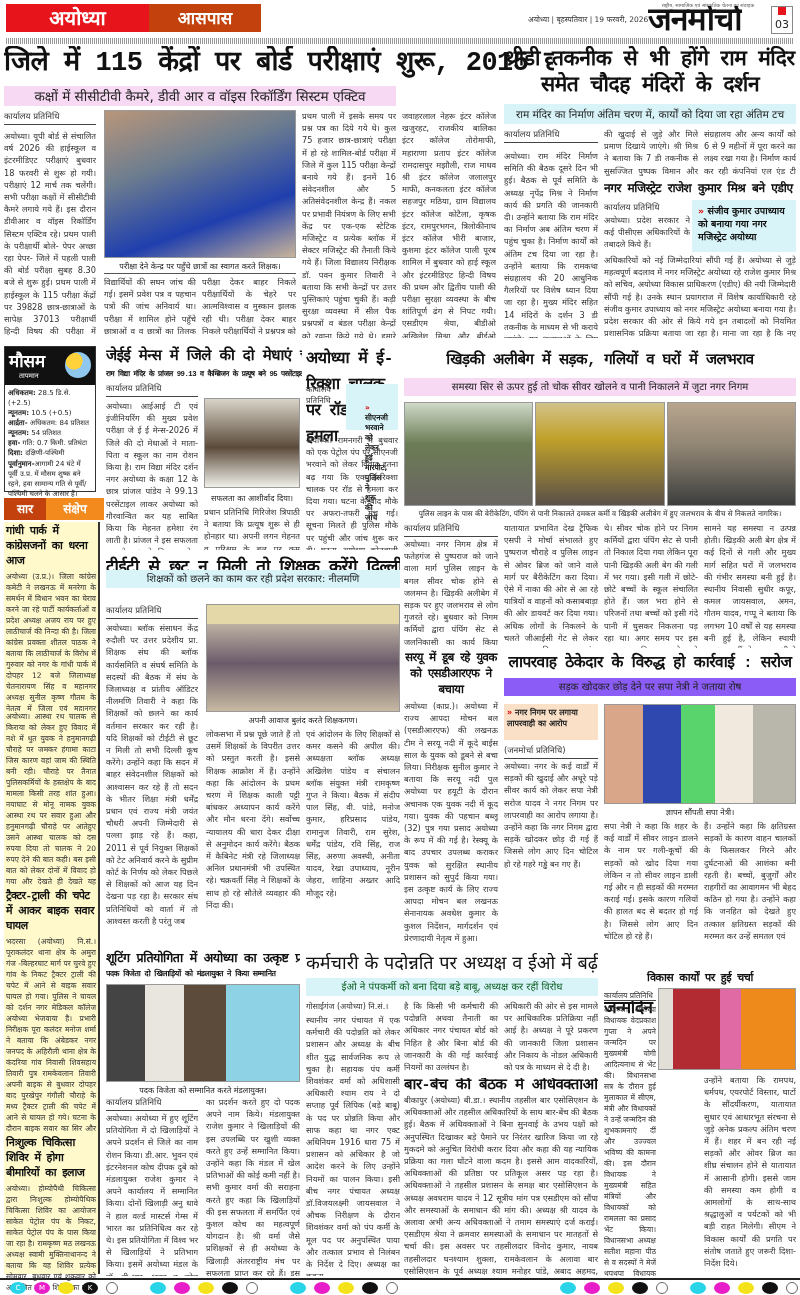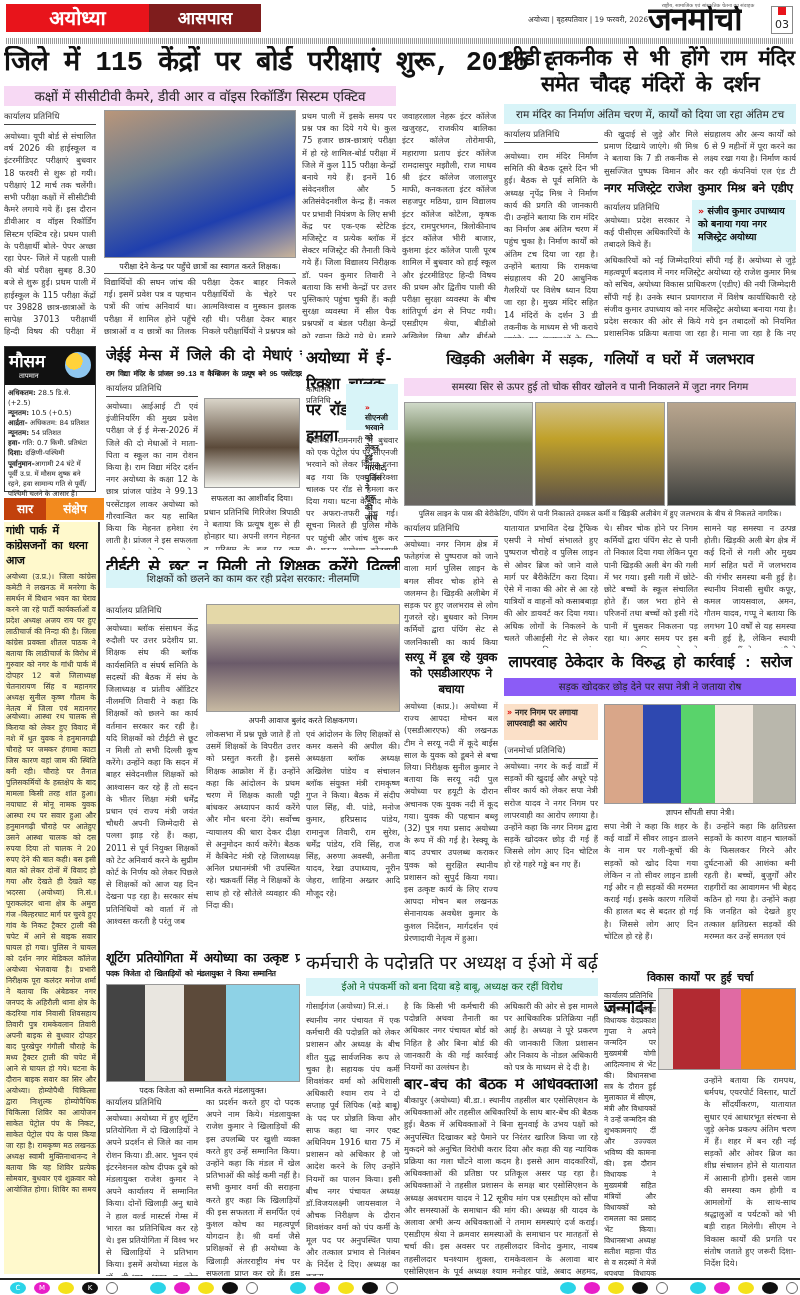--- a/index.html
+++ b/index.html
@@ -9,21 +9,21 @@
 .byline{font-size:8.5px;color:#333;border-bottom:1.5px solid #444;padding-bottom:3px;margin-bottom:4px}
 .photo{background:linear-gradient(135deg,#8a7a6a,#b8a890 40%,#6a5a4a);border:1px solid #999}
 .cap{font-size:8px;color:#222;text-align:center}
 .hd{font-family:Liberation Mono, monospace;font-weight:bold;color:#111;letter-spacing:-0.5px;white-space:nowrap;overflow:hidden}
 .sub{font-weight:normal;white-space:nowrap;overflow:hidden;text-align:center}
 .hl-box{background:#d8f4f8;font-weight:bold;font-size:10px;line-height:14px;padding:4px 6px;color:#111}
 .hl-box .arr{color:#d00}
 .rule{background:#555}
 
 .sec-red{background:#e8141b;color:#fff;font-weight:bold;font-size:20px;text-align:center;line-height:28px}
-.sec-blk{background:#7f1d1d;color:#fff;font-weight:bold;font-size:17px;text-align:center;line-height:28px}
+.sec-blk{background:#c2410c;color:#fff;font-weight:bold;font-size:17px;text-align:center;line-height:28px}
 .dots{background:repeating-linear-gradient(90deg,#999 0 1px,#fff 1px 2px);height:6px}
 .reg{display:flex;gap:8px}
 .reg span{border-radius:50%;width:16px;height:12px;display:inline-block}
 </style>
 </head>
 <body>
 
 <div class="abs" style="left:6px;top:4px;width:255px;height:28px;display:flex">
   <div class="sec-red" style="width:143px">अयोध्या</div>
   <div class="sec-blk" style="width:112px">आसपास</div>
@@ -85,21 +85,23 @@
 </div>
 
 <div class="abs" style="left:4px;top:498px;width:100px;height:22px;display:flex">
   <div style="width:42px;background:#c2410c;color:#fff;font-weight:bold;font-size:12px;text-align:center;line-height:22px">सार</div>
   <div style="width:58px;background:#f28a1e;color:#fff;font-weight:bold;font-size:12px;text-align:center;line-height:22px">संक्षेप</div>
 </div>
 <div class="abs" style="left:4px;top:522px;width:96px;height:752px;background:#fff9cc;border-right:2px solid #333">
   <div class="hd" style="font-size:11px;line-height:15px;white-space:normal;padding:2px">गांधी पार्क में कांग्रेसजनों का धरना आज</div>
   <div class="txt" style="font-size:7.5px;line-height:11px;padding:0 2px;height:140px">अयोध्या (उ.प्र.)। जिला कांग्रेस कमेटी ने लखनऊ में मनरेगा के समर्थन में विधान भवन का घेराव करने जा रहे पार्टी कार्यकर्ताओं व प्रदेश अध्यक्ष अजय राय पर हुए लाठीचार्ज की निन्दा की है। जिला कांग्रेस प्रवक्ता शीतल पाठक ने बताया कि लाठीचार्ज के विरोध में गुरुवार को नगर के गांधी पार्क में दोपहर 12 बजे जिलाध्यक्ष चेतनारायण सिंह व महानगर अध्यक्ष सुनील कृष्ण गौतम के नेतृत्व में जिला एवं महानगर कमेटी धरना-प्रदर्शन करेगी।</div>
   <div class="txt" style="font-size:7.5px;line-height:11px;padding:0 2px;height:176px">अयोध्या। आस्था रथ चालक से किराया को लेकर हुए विवाद में नशे में धुत युवक ने हनुमानगढ़ी चौराहे पर जमकर हंगामा काटा जिस कारण वहां जाम की स्थिति बनी रही। चौराहे पर तैनात पुलिसकर्मियों के हस्तक्षेप के बाद मामला किसी तरह शांत हुआ। नयाघाट से मोनू नामक युवक आस्था रथ पर सवार हुआ और हनुमानगढ़ी चौराहे पर आतेहुए उसने आस्था चालक को दस रुपया दिया तो चालक ने 20 रुपए देने की बात कही। बस इसी बात को लेकर दोनों में विवाद हो गया और देखते ही देखते यह विवाद मारपीट में बदल गया।</div>
+  <div class="hd" style="font-size:11px;line-height:15px;white-space:normal;padding:2px">ट्रैक्टर-ट्राली की चपेट में आकर बाइक सवार घायल</div>
   <div class="txt" style="font-size:7.5px;line-height:11px;padding:0 2px;height:198px">भदरसा (अयोध्या) नि.सं.। पूराकलंदर थाना क्षेत्र के अमुरा गंज -बिल्हरघाट मार्ग पर चुरवे हुए गांव के निकट ट्रैक्टर ट्राली की चपेट में आने से बाइक सवार घायल हो गया। पुलिस ने घायल को दर्शन नगर मेडिकल कॉलेज अयोध्या भेजवाया है। प्रभारी निरीक्षक पूरा कलंदर मनोज शर्मा ने बताया कि अंबेडकर नगर जनपद के अहिरौली थाना क्षेत्र के कंदरिया गांव निवासी शिवसहाय तिवारी पुत्र रामकेवलान तिवारी अपनी बाइक से बुधवार दोपहर बाद पुरखेपुर गंगौली चौराहे के मध्य ट्रैक्टर ट्राली की चपेट में आने से घायल हो गये। घटना के दौरान बाइक सवार का सिर और सीने में गंभीर चोटें आईं। स्थानीय लोगों की मदद से</div>
+  <div class="hd" style="font-size:11px;line-height:15px;white-space:normal;padding:2px">निःशुल्क चिकित्सा शिविर में होगा बीमारियों का इलाज</div>
   <div class="txt" style="font-size:7.5px;line-height:11px;padding:0 2px;height:110px">अयोध्या। होम्योपैथी चिकित्सा द्वारा निःशुल्क होम्योपैथिक चिकित्सा शिविर का आयोजन साकेत पेट्रोल पंप के निकट, साकेत पेट्रोल पंप के पास किया जा रहा है। रामकृष्ण मठ लखनऊ अध्यक्ष स्वामी मुक्तिनाथानन्द ने बताया कि यह शिविर प्रत्येक सोमवार, बुधवार एवं शुक्रवार को आयोजित होगा। शिविर का समय प्रातः 9 बजे से अपराह्न 1 बजे तक निर्धारित है।</div>
 </div>
 
 <div class="abs hd" style="left:106px;top:346px;width:196px;font-size:15px;line-height:22px">जेईई मेन्स में जिले की दो मेधाएं चमकीं</div>
 <div class="abs hd" style="left:106px;top:368px;width:196px;font-size:7.3px;line-height:12px">राम विद्या मंदिर के प्रांजल 99.13 व कैम्ब्रिजन के प्रत्यूष बने 95 परसेंटाइल</div>
 <div class="abs" style="left:106px;top:382px;width:92px">
     <div class="byline">कार्यालय प्रतिनिधि</div>
   </div>
 <div class="abs txt" style="left:106px;top:400px;width:92px;height:150px">अयोध्या। आईआई टी एवं इंजीनियरिंग की मुख्य प्रवेश परीक्षा जे ई ई मेन्स-2026 में जिले की दो मेधाओं ने माता-पिता व स्कूल का नाम रोशन किया है। राम विद्या मंदिर दर्शन नगर अयोध्या के कक्षा 12 के छात्र प्रांजल पांडेय ने 99.13 परसेंटाइल लाकर अयोध्या को गौरवान्वित कर यह साबित किया कि मेहनत हमेशा रंग लाती है। प्रांजल ने इस सफलता का श्रेय अपने पिता कालेन्द पांडेय एवं विद्यालय के शिक्षकों को श्रेय दिया है। प्रांजल ने विद्या मंदिर में रेगुलर अध्ययन करते हुए बिना किसी कोचिंग के सफलता हासिल की। प्रधानाचार्य मंजुला झुनझुनवाला, प्रिंसिपल सरिता त्रिपाठी सीनियर कोऑर्डिनेटर गिरीश मौर्य आदि ने प्रांजल को बधाई देते हुए जेईई एडवांस में</div>
 <div class="abs photo" style="left:204px;top:398px;width:96px;height:90px;background:linear-gradient(180deg,#d9d4c8,#5b4a3a 55%,#f1f1ea)"></div>

